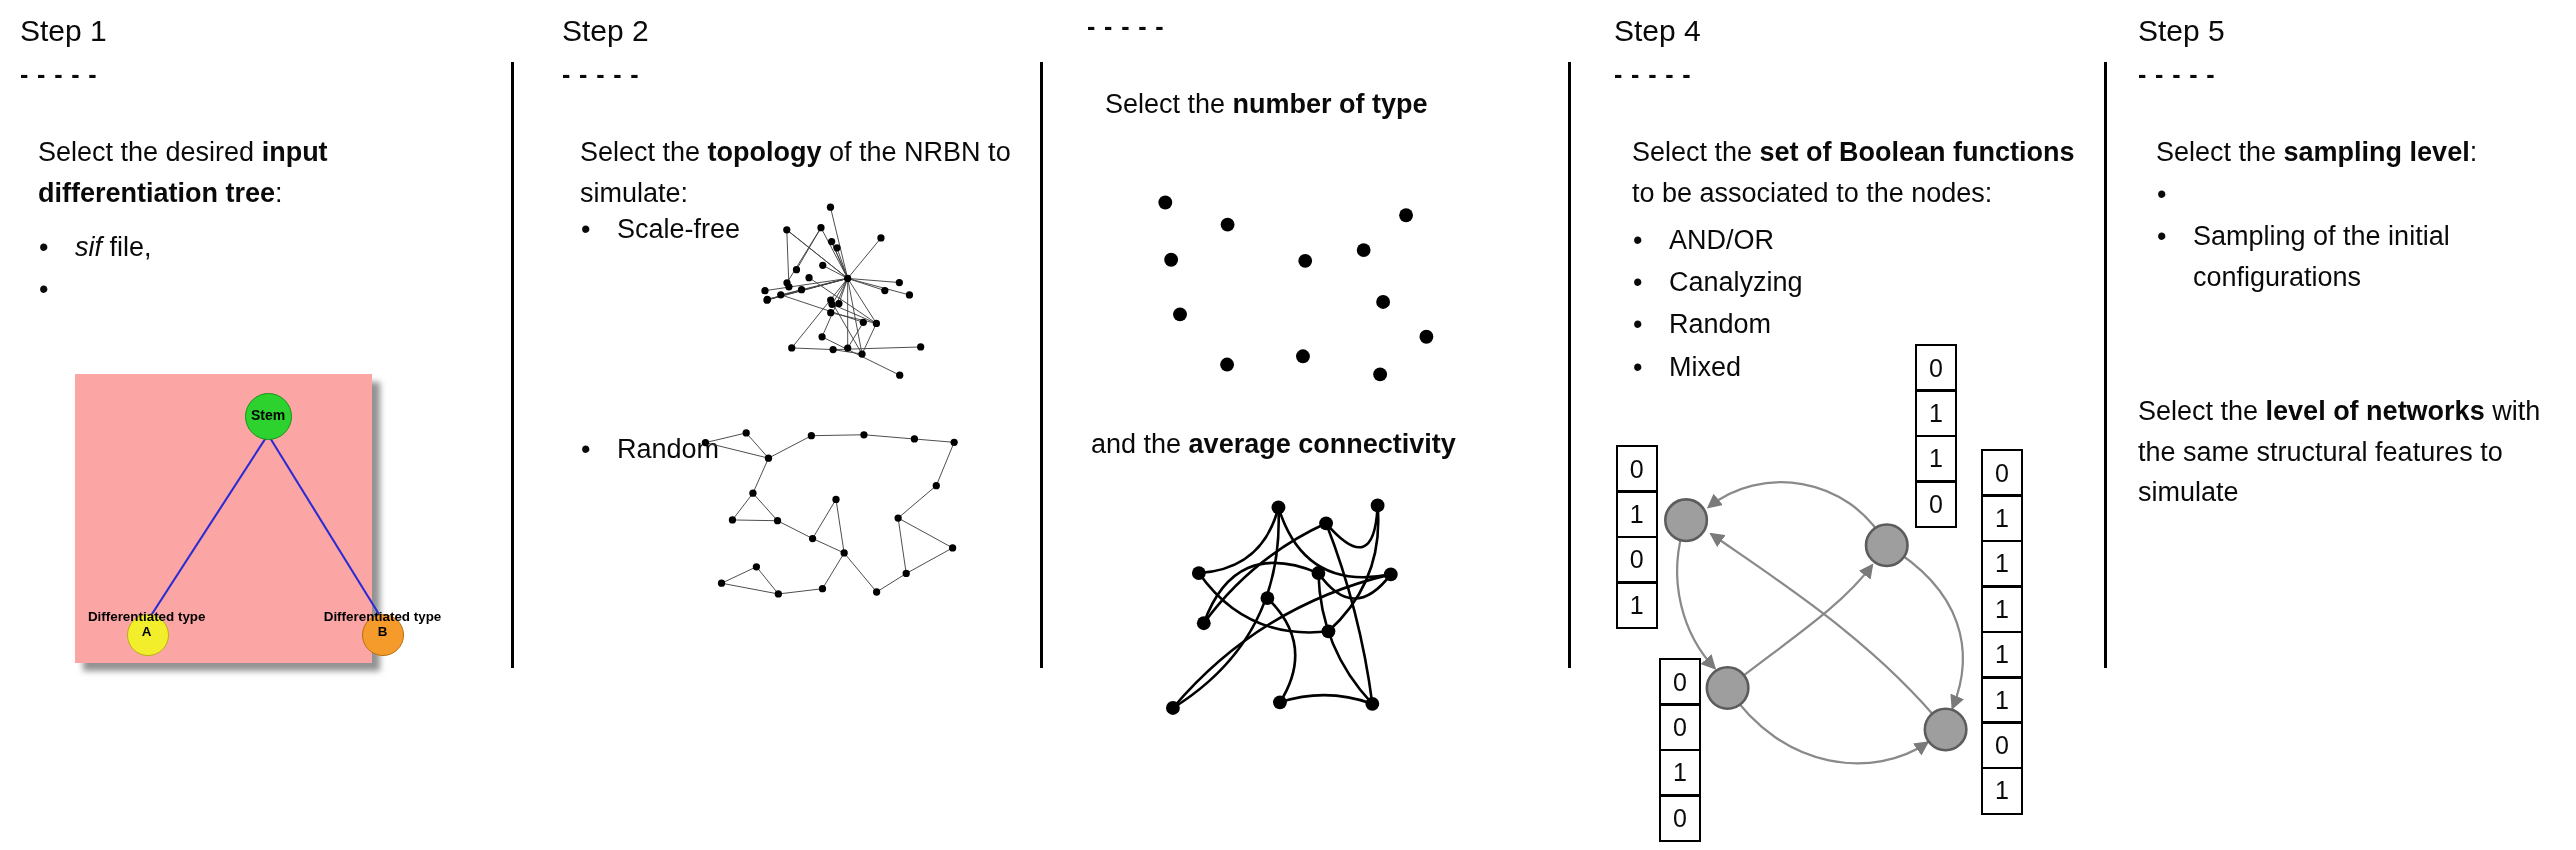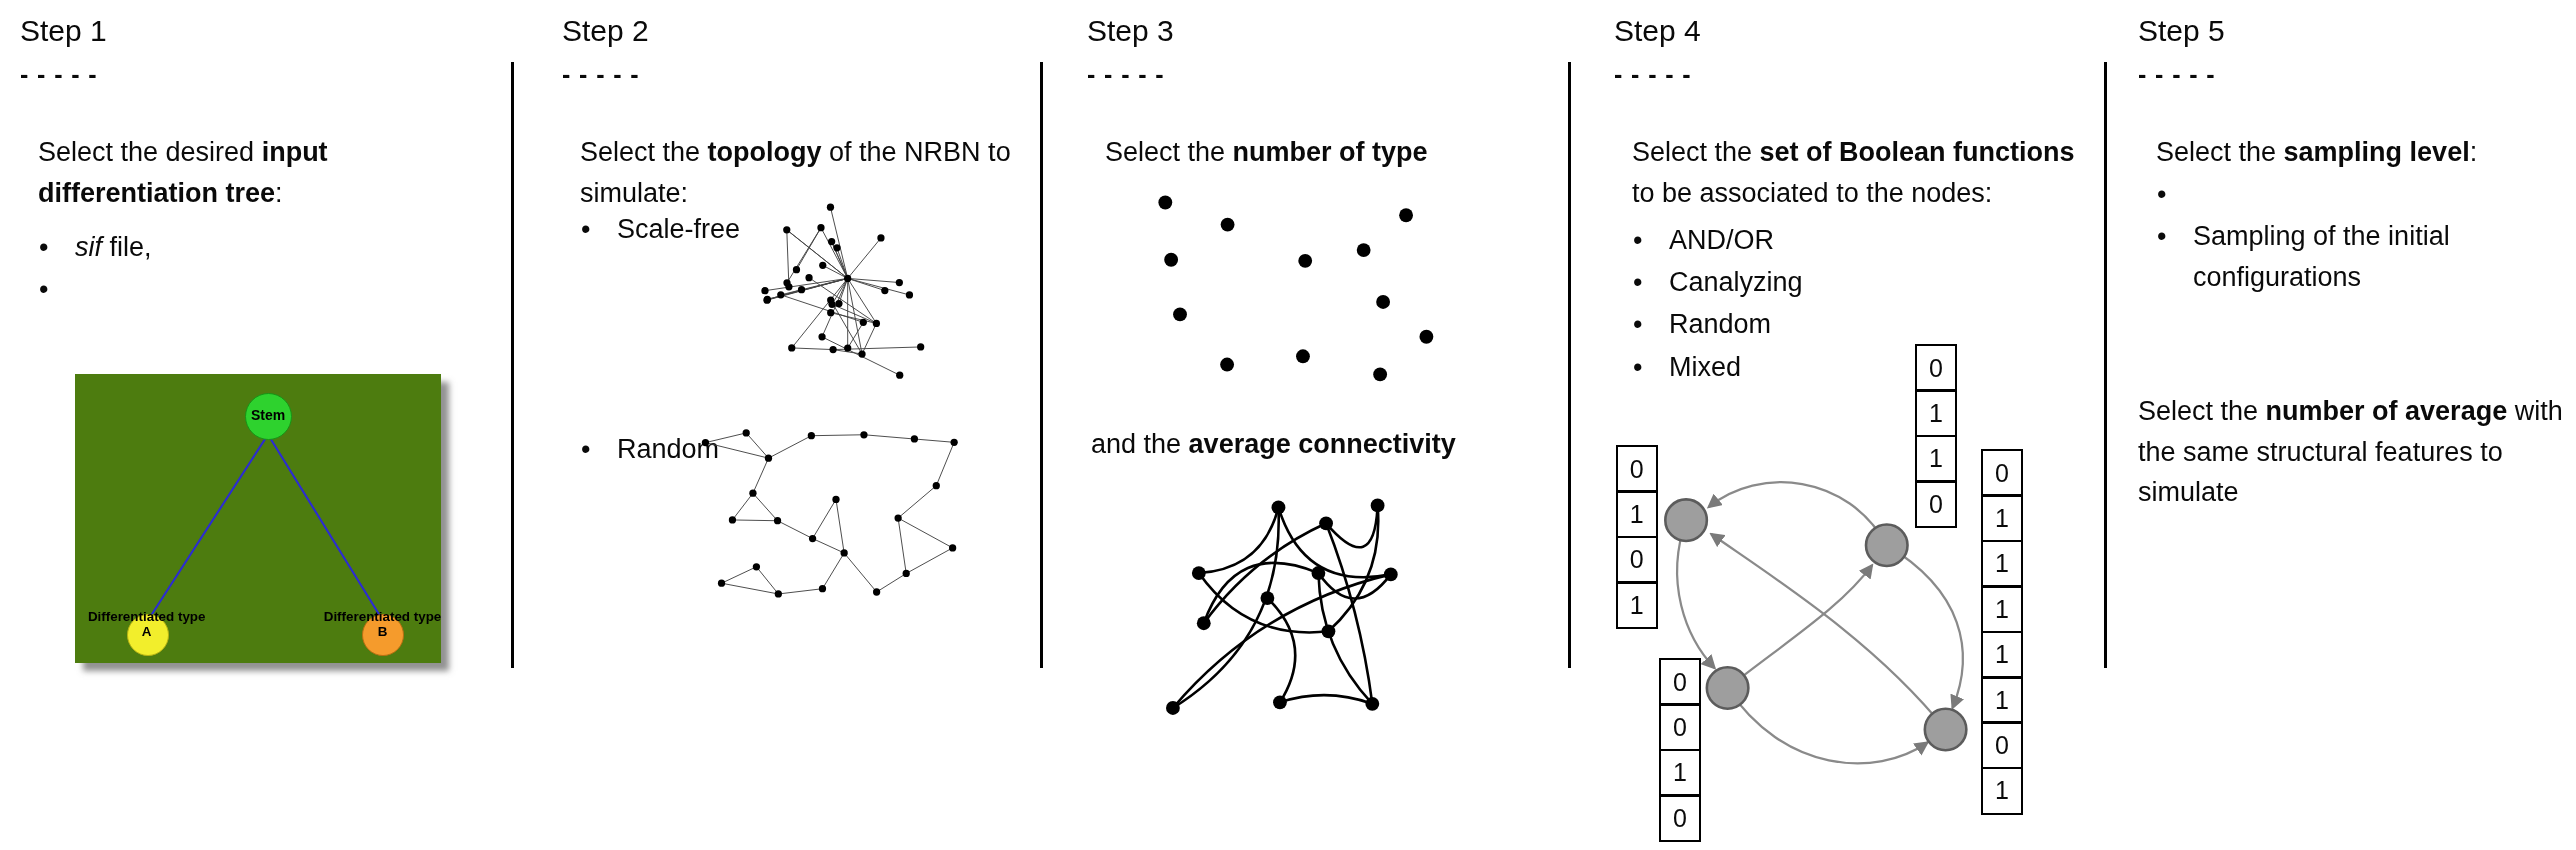--- a/index.html
+++ b/index.html
@@ -16,22 +16,22 @@
   .intro{font-size:27px;line-height:1.5;margin:43px 18px 0;}
   .intro b{font-weight:700;}
   .abs{position:absolute;}
   .bullets{list-style:none;margin:14px 0 0;padding:0;font-size:27px;line-height:1.5;}
   .bullets li{display:flex;align-items:flex-start;padding-left:19px;margin:1.7px 0;}
   .bullets .marker{flex:0 0 36px;width:36px;}
   .bullet-line{display:flex;align-items:flex-start;font-size:27px;line-height:1.5;padding-left:19px;}
   .bullet-line .marker{flex:0 0 36px;width:36px;}
   
   .tree-box{
-    position:absolute;left:55px;top:374px;width:366px;height:289px;
-    background:#4d7c0f;box-shadow:7.8px 7.8px 6px rgba(110,110,110,.75);
+    position:absolute;left:55px;top:374px;width:297px;height:289px;
+    background:#fca5a5;box-shadow:7.8px 7.8px 6px rgba(110,110,110,.75);
   }
   .tree-box svg{position:absolute;inset:0;}
   .tree-node{position:absolute;border-radius:50%;}
   .tree-label{
     position:absolute;font-weight:700;text-align:center;line-height:1.12;color:#000;
   }
   .tree-label.small{font-size:13.4px;}
   .tree-label.stem{font-size:14px;}
   
   .net{position:absolute;}
@@ -217,21 +217,20 @@
         <circle cx="139.2782635949552" cy="134.68911742046475" r="4.2" fill="#000"></circle>
         <circle cx="198.6580161359161" cy="14.750632045092061" r="4.2" fill="#000"></circle>
         <circle cx="74.35803679935634" cy="167.38656398374587" r="4.2" fill="#000"></circle>
         <circle cx="247.5217673126608" cy="175.09860400273465" r="4.2" fill="#000"></circle>
         <circle cx="62.56890010647476" cy="12.613307626685128" r="4.2" fill="#000"></circle>
         <circle cx="302.91346556693316" cy="23.482876159250736" r="4.2" fill="#000"></circle>
       </svg>
   </section>
 
   <section class="col" style="left:1087px;width:472px">
-    <h2 class="title">Step 3</h2>
     <div class="dashes">- - - - -</div>
     <p class="intro"><span>Select the </span><b>number of type</b><span></span></p>
 
     <svg id="dots-net" class="net" style="left:48px;top:183px" width="303" height="208" viewBox="0 0 350 240">
         <circle cx="196.62118369247764" cy="89.78530691564083" r="8" fill="#000"></circle>
         <circle cx="35.012615570798516" cy="22.404040027409792" r="8" fill="#000"></circle>
         <circle cx="41.733629011083394" cy="88.5015558321029" r="8" fill="#000"></circle>
         <circle cx="193.9978257776238" cy="200.0492016468197" r="8" fill="#000"></circle>
         <circle cx="106.95353533746675" cy="47.94148338586092" r="8" fill="#000"></circle>
         <circle cx="51.99087919667363" cy="151.63882406428456" r="8" fill="#000"></circle>
@@ -359,17 +358,17 @@
     <p class="intro"><span>Select the </span><b>sampling level</b><span>:</span></p>
     <ul class="bullets" style="margin-top:1.7px">
       <li>
           <span class="marker">•</span>
         </li>
       <li>
           <span class="marker">•</span>
           <span style="width:320px">Sampling of the initial configurations</span>
         </li>
     </ul>
-    <p class="intro abs" style="top:391px;margin:0;width:433px"><span>Select the </span><b>number of average</b><span> with the same structural features to simulate</span></p>
+    <p class="intro abs" style="top:391px;margin:0;width:433px"><span>Select the </span><b>level of networks</b><span> with the same structural features to simulate</span></p>
   </section>
 
 </div>
 
 
 </body></html>

